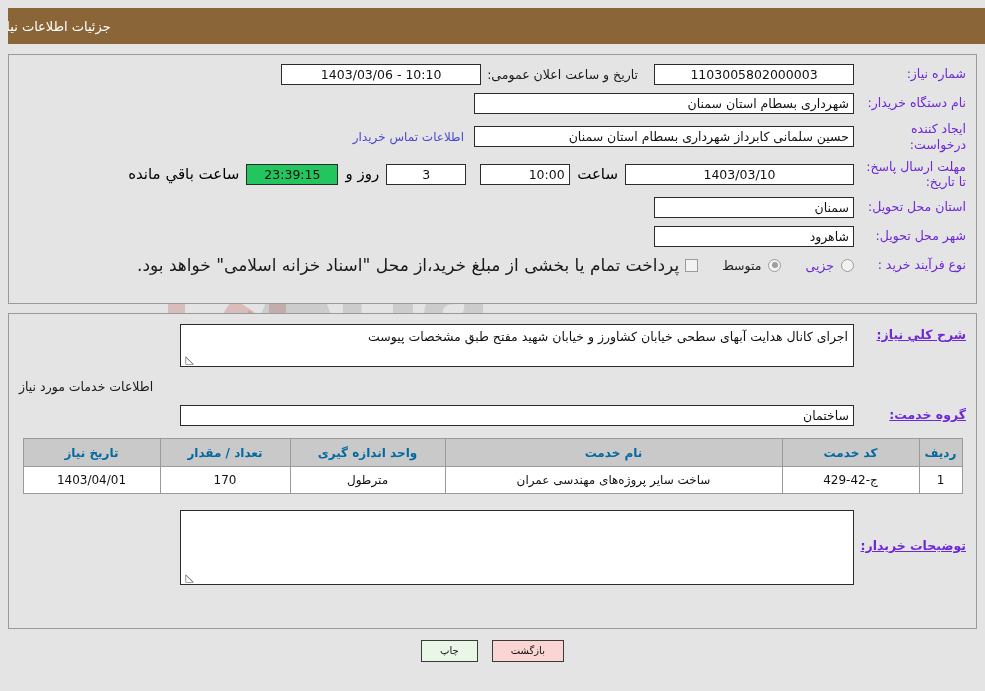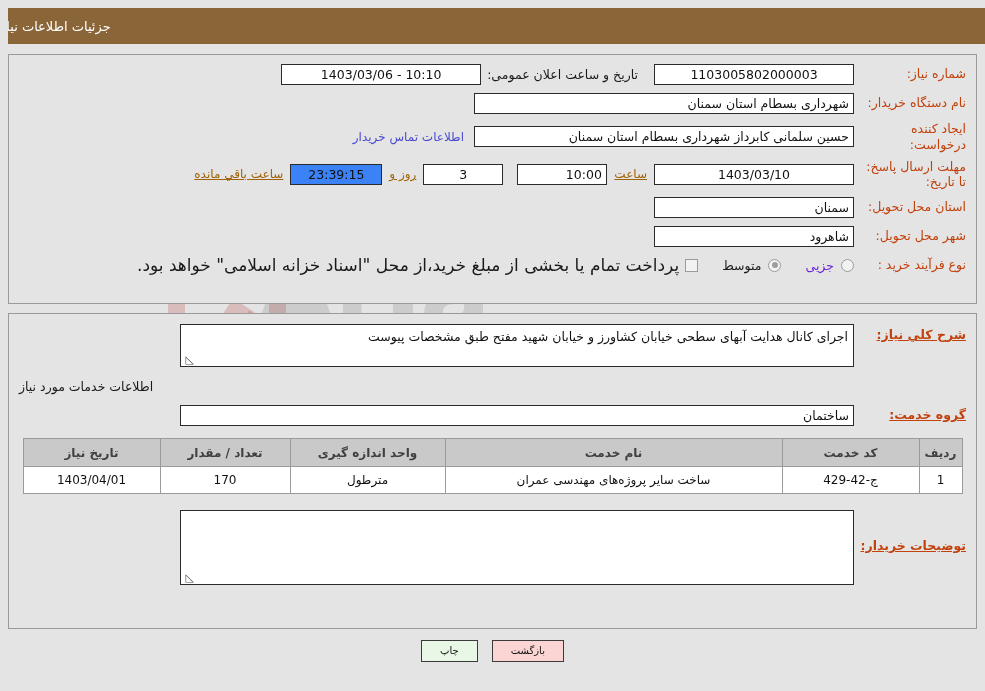--- a/index.html
+++ b/index.html
@@ -125,57 +125,56 @@
     display: flex;
     align-items: center;
     margin-bottom: 7px;
     min-height: 22px;
   }
   .lbl {
     width: 112px;
     flex: 0 0 112px;
     text-align: right;
     font-size: 12.5px;
-    color: #c2410c;
+    color: #6d28d9;
     padding-left: 6px;
     box-sizing: border-box;
     line-height: 1.25;
   }
   .lbl.two-line { line-height: 1.2; }
 
   .fld {
     border: 1px solid #2b2b2b;
     background: #ffffff;
     height: 21px;
     line-height: 19px;
     font-size: 12.5px;
     box-sizing: border-box;
     padding: 0 4px;
     color: #111;
     overflow: hidden;
     white-space: nowrap;
   }
   .fld.center { text-align: center; }
   .fld.right  { text-align: right; }
-  .fld.khaki  { background: #3b82f6; text-align: center; }
+  .fld.khaki  { background: #22c55e; text-align: center; }
 
   .w-need   { width: 200px; }
   .w-buyer  { width: 380px; }
-  .w-date   { width: 200px; }
+  .w-date   { width: 229px; }
   .w-time   { width: 90px; padding-left: 47px; }
   .w-days   { width: 92px; }
   .w-count  { width: 80px; }
   .w-prov   { width: 200px; }
 
   .mini-lbl {
-    font-size: 12px;
+    font-size: 15px;
     margin: 0 7px;
     white-space: nowrap;
-    color: #a16207;
-    text-decoration: underline;
+    color: #000000;
   }
   .link {
     color: #4a4ad0;
     font-size: 12px;
     margin-right: 10px;
     white-space: nowrap;
     cursor: pointer;
   }
   .announce-lbl {
     font-size: 12.5px;
@@ -271,21 +270,21 @@
     margin: 12px auto 0 auto;
     font-size: 12px;
     table-layout: fixed;
   }
   table.items th {
     background: #c9c9c9;
     border: 1px solid #9a9a9a;
     height: 27px;
     font-weight: bold;
     font-size: 12px;
-    color: #404040;
+    color: #0369a1;
     text-align: center;
     padding: 0 3px;
   }
   table.items td {
     background: #ffffff;
     border: 1px solid #9a9a9a;
     height: 26px;
     text-align: center;
     padding: 0 3px;
     font-size: 12px;

